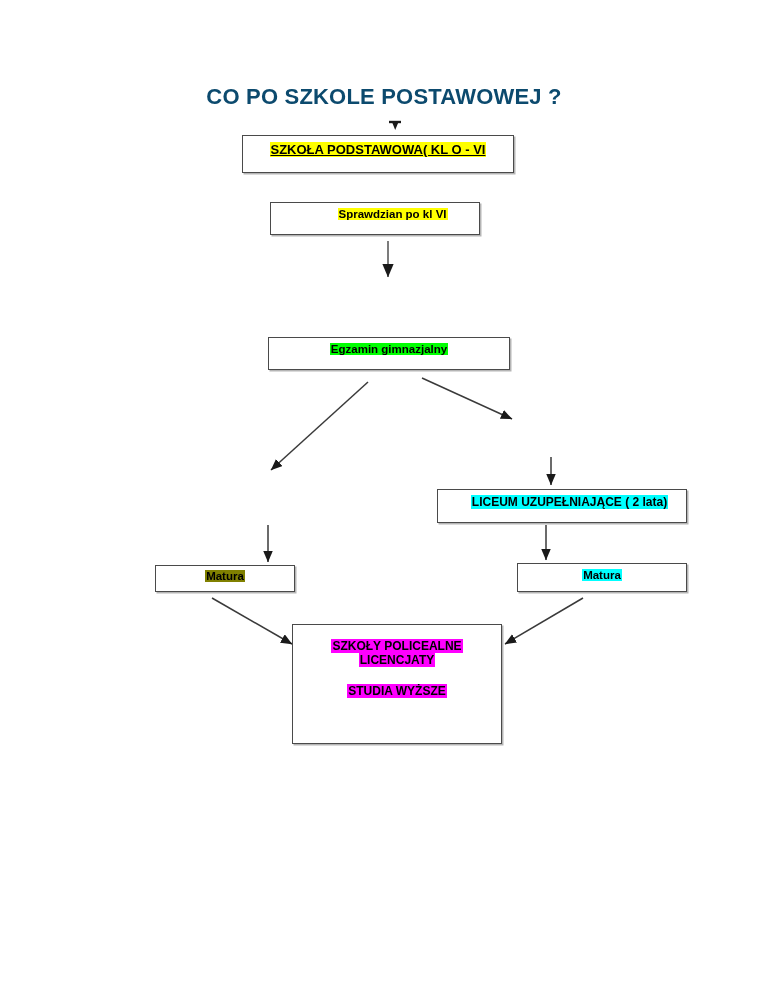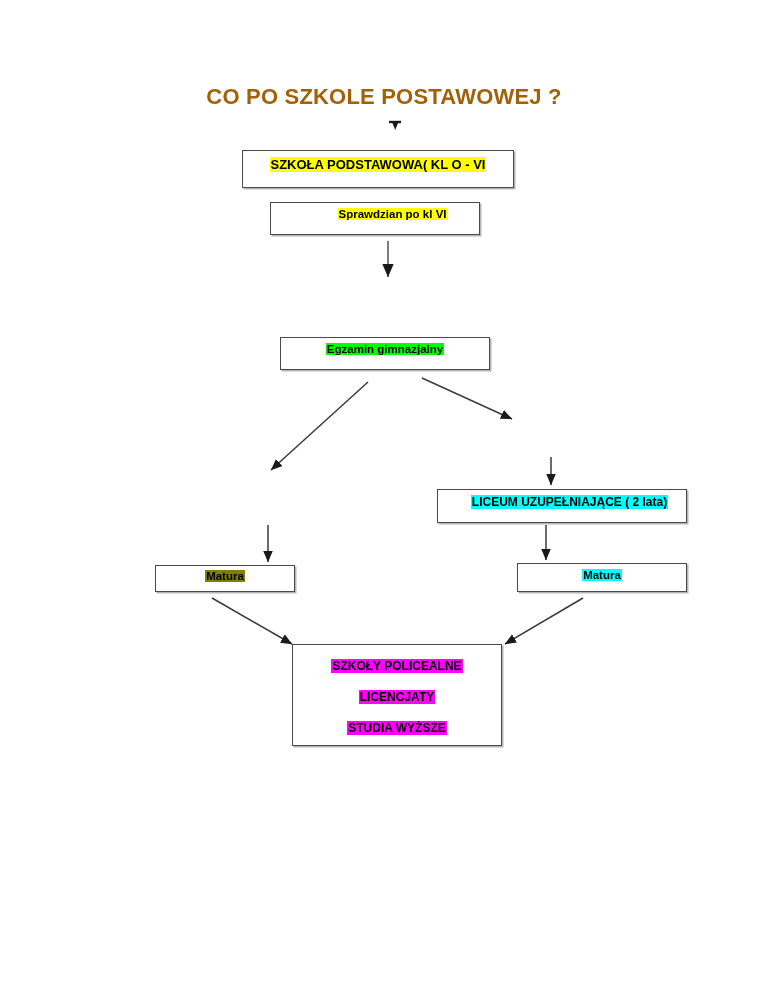--- a/index.html
+++ b/index.html
@@ -20,72 +20,72 @@
     height: 994px;
   }
   .title {
     position: absolute;
     left: 0;
     top: 84px;
     width: 768px;
     text-align: center;
     font-size: 22px;
     font-weight: bold;
-    color: #a16207;
+    color: #0c4a6e;
     letter-spacing: 0.2px;
   }
   .node {
     position: absolute;
     box-sizing: border-box;
     background: #ffffff;
     border: 1.3px solid #4a4a4a;
     box-shadow: 1.5px 1.5px 0 rgba(120,120,120,0.55);
   }
   .node .txt {
     display: block;
     text-align: center;
     font-weight: bold;
     color: #000000;
     white-space: nowrap;
   }
   .hl {
     padding: 0 1px;
   }
   
-  #n-primary   { left: 242px; top: 150px; width: 272px; height: 38px; }
+  #n-primary   { left: 242px; top: 135px; width: 272px; height: 38px; text-decoration: underline; }
   #n-primary .txt  { font-size: 13px; margin-top: 6px; }
 
   #n-test      { left: 270px; top: 202px; width: 210px; height: 33px; padding-left: 35px; }
   #n-test .txt     { font-size: 11.5px; margin-top: 5px; }
 
   #n-gim       { left: 230px; top: 282px; width: 293px; height: 40px; }
   #n-gim .txt      { font-size: 13px; margin-top: 7px; }
 
-  #n-exam      { left: 280px; top: 337px; width: 210px; height: 33px; }
+  #n-exam      { left: 268px; top: 337px; width: 242px; height: 33px; }
   #n-exam .txt     { font-size: 11.5px; margin-top: 5px; }
 
   #n-voc       { left: 444px; top: 424px; width: 243px; height: 31px; }
   #n-voc .txt      { font-size: 12px; margin-top: 5px; }
 
   #n-lic3      { left: 155px; top: 489px; width: 180px; height: 34px; }
   #n-lic3 .txt     { font-size: 12px; margin-top: 5px; }
 
   #n-licu      { left: 437px; top: 489px; width: 250px; height: 34px; padding-left: 15px; }
   #n-licu .txt     { font-size: 12px; margin-top: 5px; }
 
   #n-mat-l     { left: 155px; top: 565px; width: 140px; height: 27px; }
   #n-mat-l .txt    { font-size: 11.5px; margin-top: 4px; }
 
   #n-mat-r     { left: 517px; top: 563px; width: 170px; height: 29px; }
   #n-mat-r .txt    { font-size: 11.5px; margin-top: 5px; }
 
-  #n-higher    { left: 292px; top: 644px; width: 210px; height: 102px; }
+  #n-higher    { left: 292px; top: 624px; width: 210px; height: 120px; }
   #n-higher .txt   { font-size: 12px; }
   #n-higher .l1 { margin-top: 14px; }
-  #n-higher .l2 { margin-top: 17px; }
+  #n-higher .l2 { }
   #n-higher .l3 { margin-top: 17px; }
 
   svg.edges {
     position: absolute;
     left: 0; top: 0;
     width: 768px;
     height: 994px;
     pointer-events: none;
   }
 </style>

